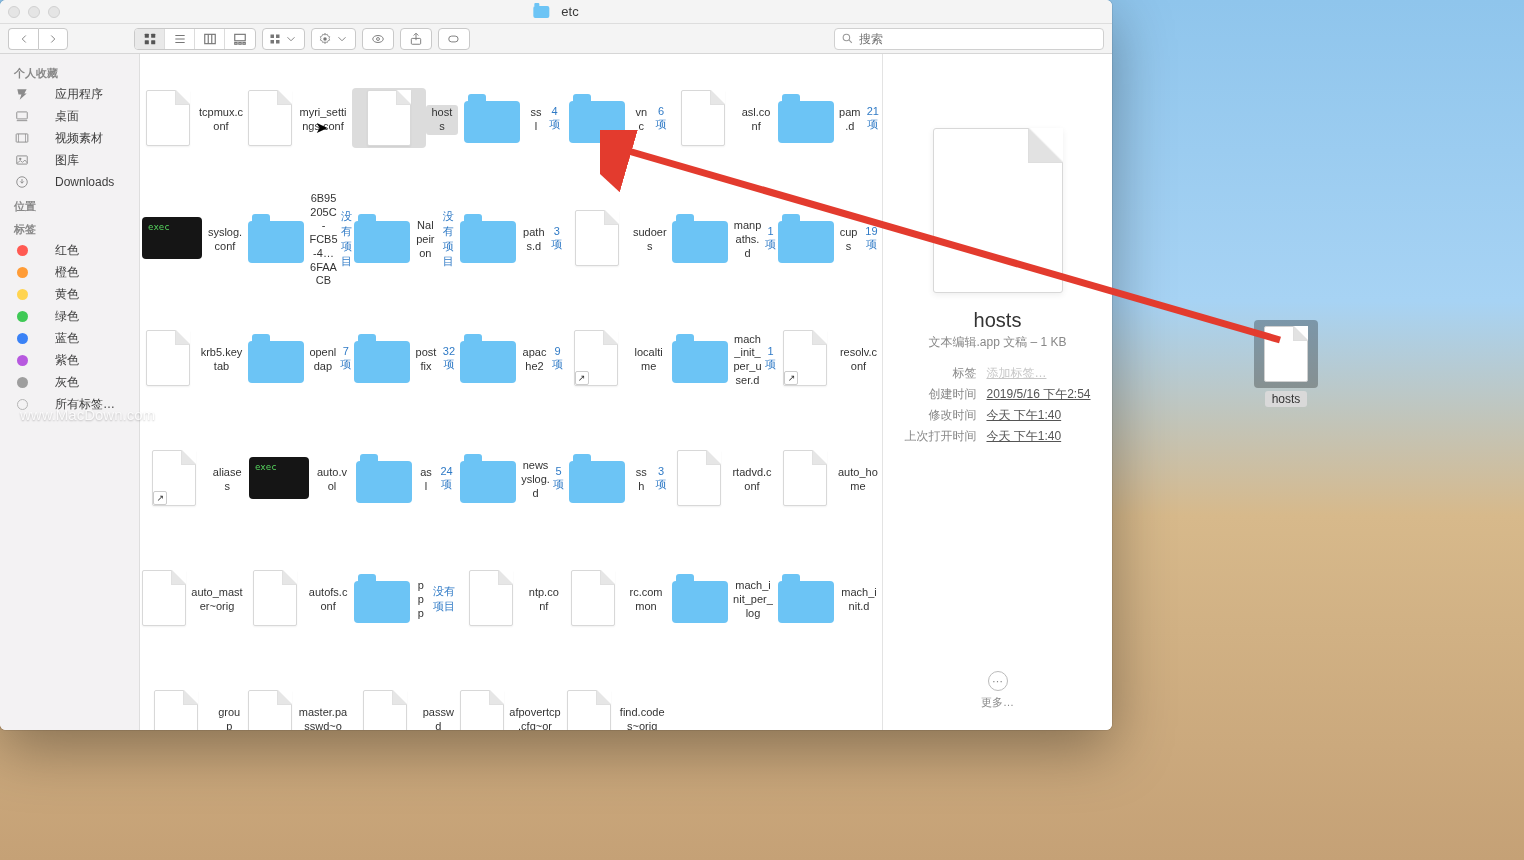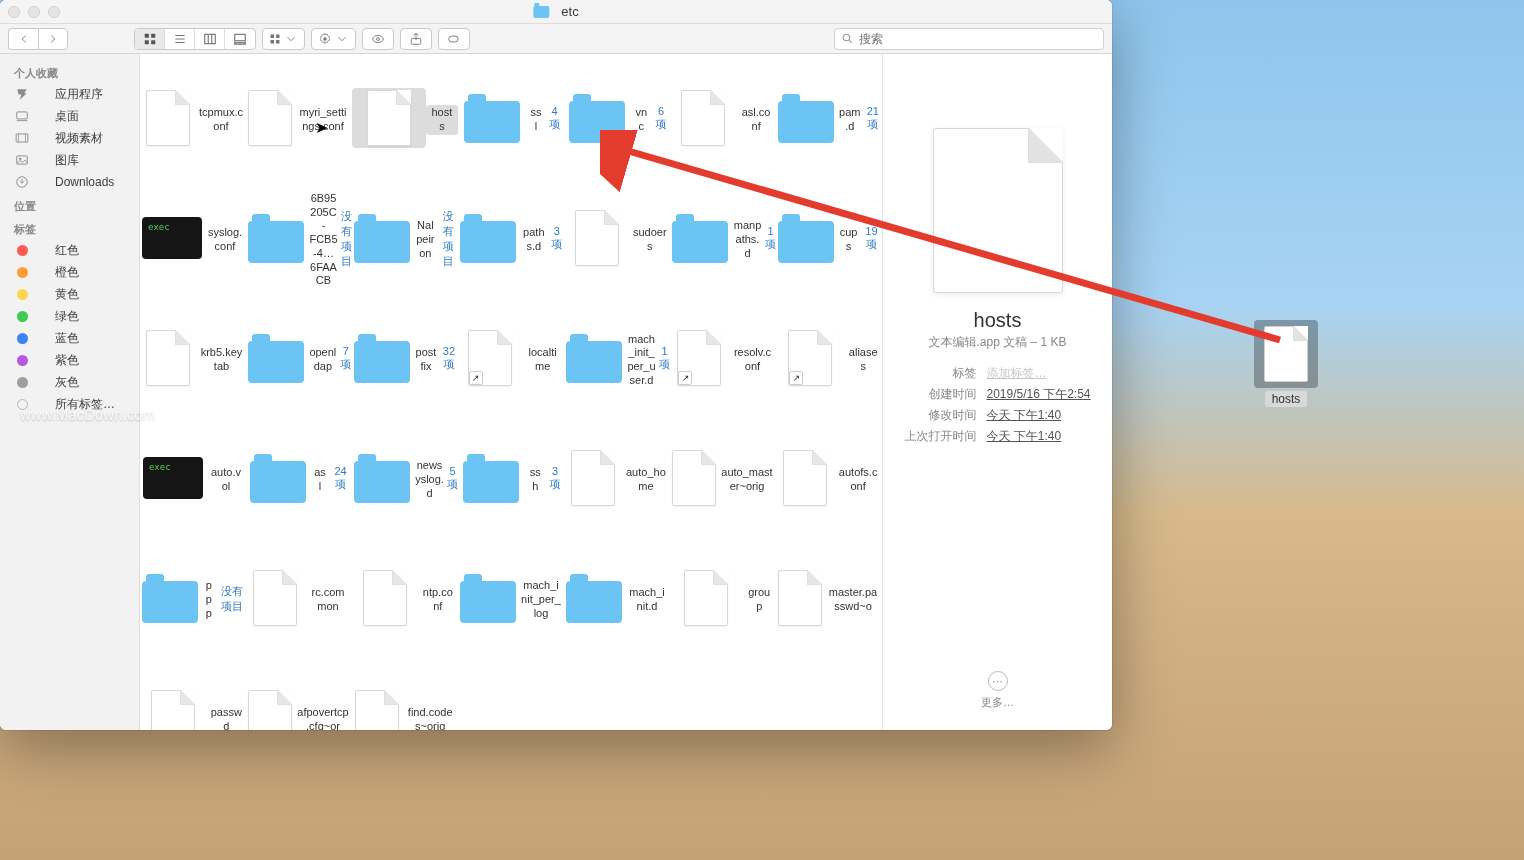--- a/index.html
+++ b/index.html
@@ -402,20 +402,27 @@
           </div>
           <div class="item">
             <div class="iconwrap">
               <div class="foldericon"></div>
             </div>
             <div class="name">postfix</div>
             <div class="sub">32 项</div>
           </div>
           <div class="item">
             <div class="iconwrap">
+              <div class="foldericon"></div>
+            </div>
+            <div class="name">apache2</div>
+            <div class="sub">9 项</div>
+          </div>
+          <div class="item">
+            <div class="iconwrap">
               <div class="fileicon">
                 <div class="aliasbadge">↗</div>
               </div>
             </div>
             <div class="name">localtime</div>
           </div>
           <div class="item">
             <div class="iconwrap">
               <div class="foldericon"></div>
             </div>
@@ -462,20 +469,26 @@
             <div class="iconwrap">
               <div class="foldericon"></div>
             </div>
             <div class="name">ssh</div>
             <div class="sub">3 项</div>
           </div>
           <div class="item">
             <div class="iconwrap">
               <div class="fileicon"></div>
             </div>
+            <div class="name">rtadvd.conf</div>
+          </div>
+          <div class="item">
+            <div class="iconwrap">
+              <div class="fileicon"></div>
+            </div>
             <div class="name">auto_home</div>
           </div>
           <div class="item">
             <div class="iconwrap">
               <div class="fileicon"></div>
             </div>
             <div class="name">auto_master~orig</div>
           </div>
           <div class="item">
             <div class="iconwrap">
@@ -487,27 +500,27 @@
             <div class="iconwrap">
               <div class="foldericon"></div>
             </div>
             <div class="name">ppp</div>
             <div class="sub">没有项目</div>
           </div>
           <div class="item">
             <div class="iconwrap">
               <div class="fileicon"></div>
             </div>
+            <div class="name">ntp.conf</div>
+          </div>
+          <div class="item">
+            <div class="iconwrap">
+              <div class="fileicon"></div>
+            </div>
             <div class="name">rc.common</div>
-          </div>
-          <div class="item">
-            <div class="iconwrap">
-              <div class="fileicon"></div>
-            </div>
-            <div class="name">ntp.conf</div>
           </div>
           <div class="item">
             <div class="iconwrap">
               <div class="foldericon"></div>
             </div>
             <div class="name">mach_init_per_log</div>
           </div>
           <div class="item">
             <div class="iconwrap">
               <div class="foldericon"></div>

